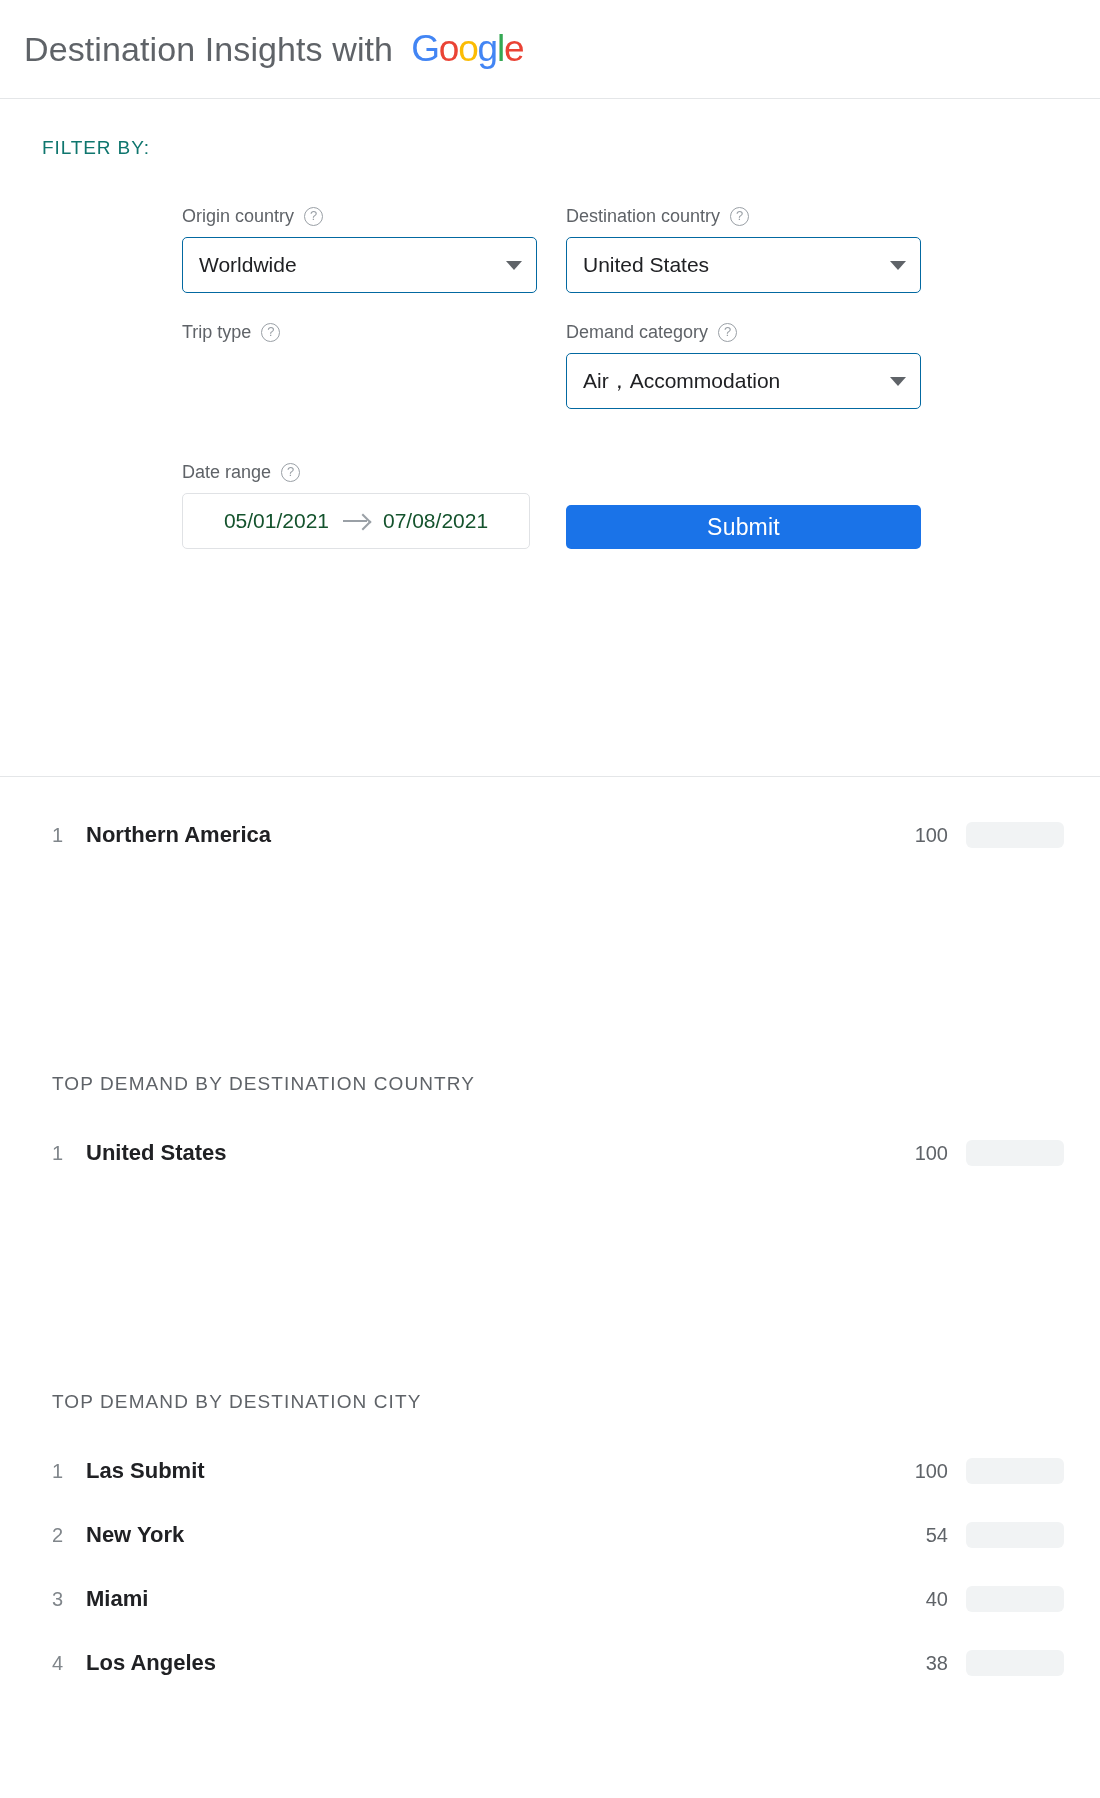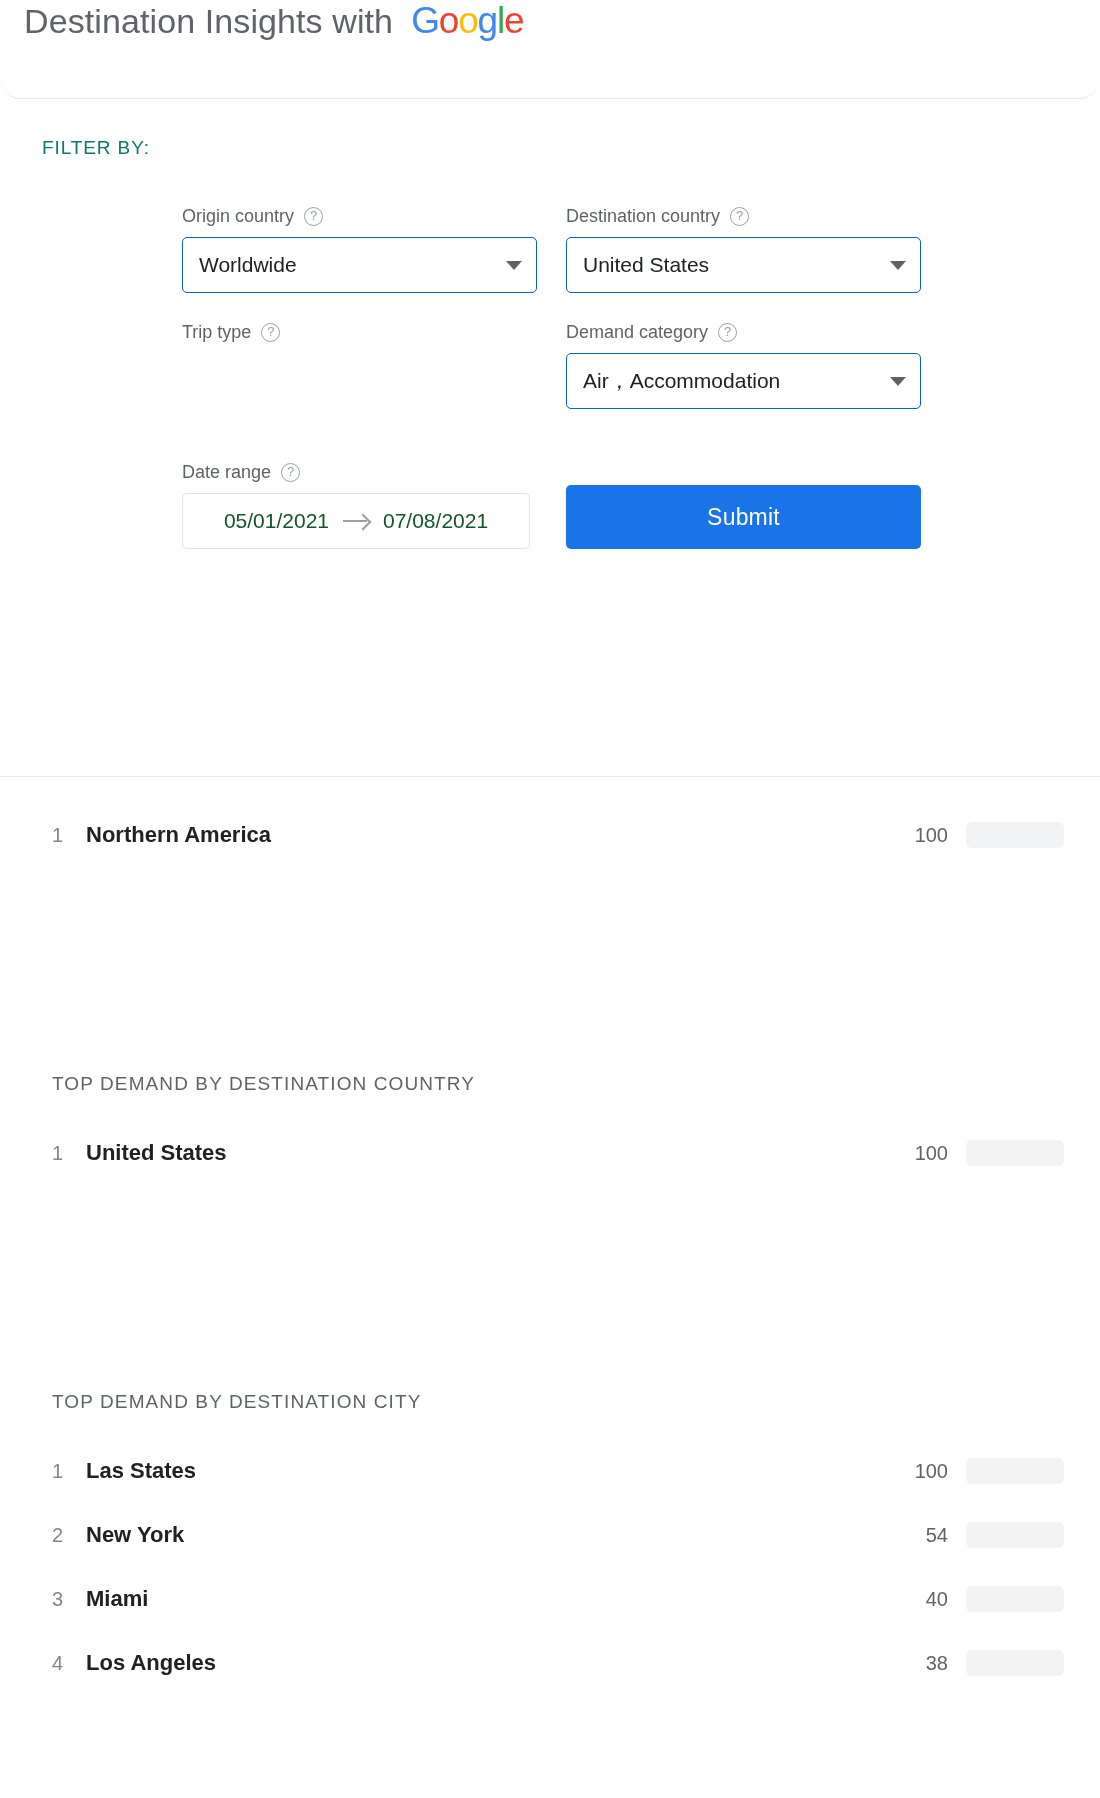--- a/index.html
+++ b/index.html
@@ -15,23 +15,22 @@
     font-family: "Liberation Sans", sans-serif;
     color: #3c4043;
     overflow: hidden;
   }
 
   
   .app-header {
     height: 99px;
     border-bottom: 1px solid #e4e6e8;
     display: flex;
-    align-items: flex-start;
+    align-items: center;
     padding: 0 24px;
-    border-radius: 21px;
   }
   .app-title {
     font-size: 34px;
     font-weight: 400;
     color: #5f6368;
     letter-spacing: 0.1px;
     display: flex;
     align-items: baseline;
   }
   .google-logo {
@@ -156,21 +155,21 @@
   .arrow-icon::after {
     content: "";
     position: absolute;
     top: 1.5px; right: 0;
     width: 10px; height: 10px;
     border-top: 2.2px solid #9aa0a6;
     border-right: 2.2px solid #9aa0a6;
     transform: rotate(45deg);
   }
   .submit-button {
-    height: 64px;
+    height: 44px;
     width: 355px;
     background: #1a73e8;
     border: none;
     border-radius: 5px;
     color: #ffffff;
     font-size: 23px;
     font-family: "Liberation Sans", sans-serif;
     letter-spacing: 0.2px;
     cursor: pointer;
     align-self: flex-end;
@@ -331,21 +330,21 @@
     </div>
     <div class="spacer-lg"></div>
   </div>
 
   <div class="section">
     <div class="section-title">TOP DEMAND BY DESTINATION CITY</div>
     <div class="spacer-sm"></div>
 
     <div class="rank-row">
       <span class="rank-num">1</span>
-      <span class="rank-name">Las States</span>
+      <span class="rank-name">Las Submit</span>
       <span class="rank-score">100</span>
       <span class="bar-track">
         <span class="bar-fill" style="width: 100%; background: rgb(26, 115, 232);"></span>
       </span>
     </div>
 
     <div class="rank-row">
       <span class="rank-num">2</span>
       <span class="rank-name">New York</span>
       <span class="rank-score">54</span>

